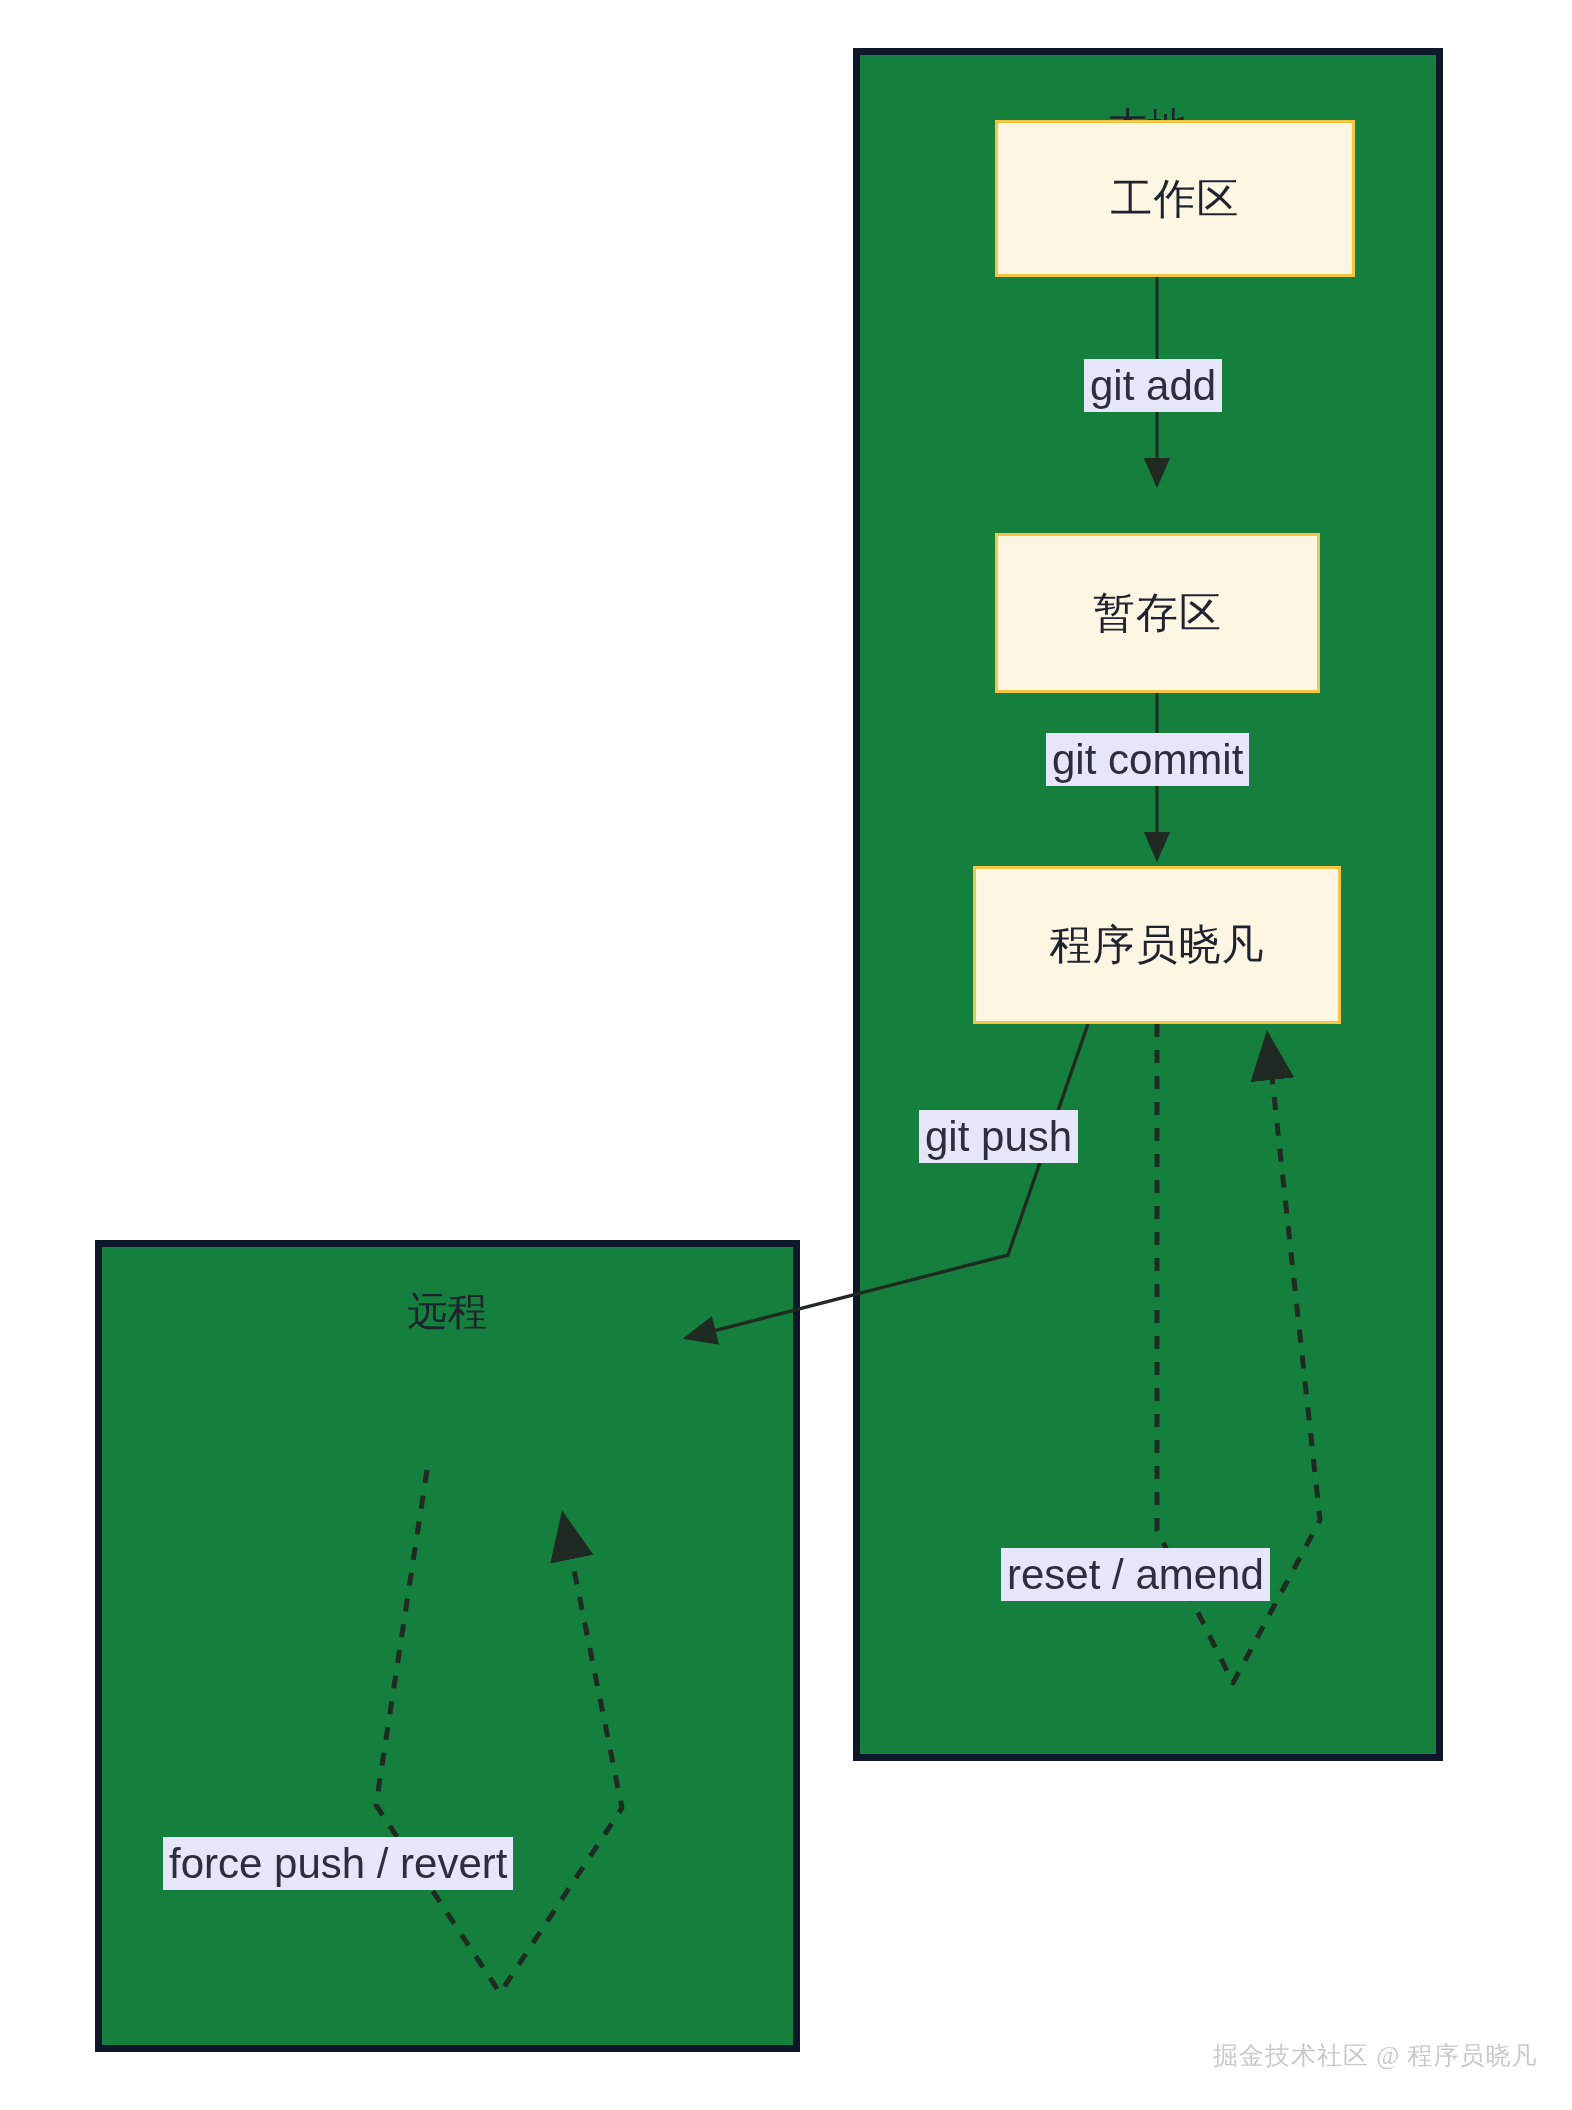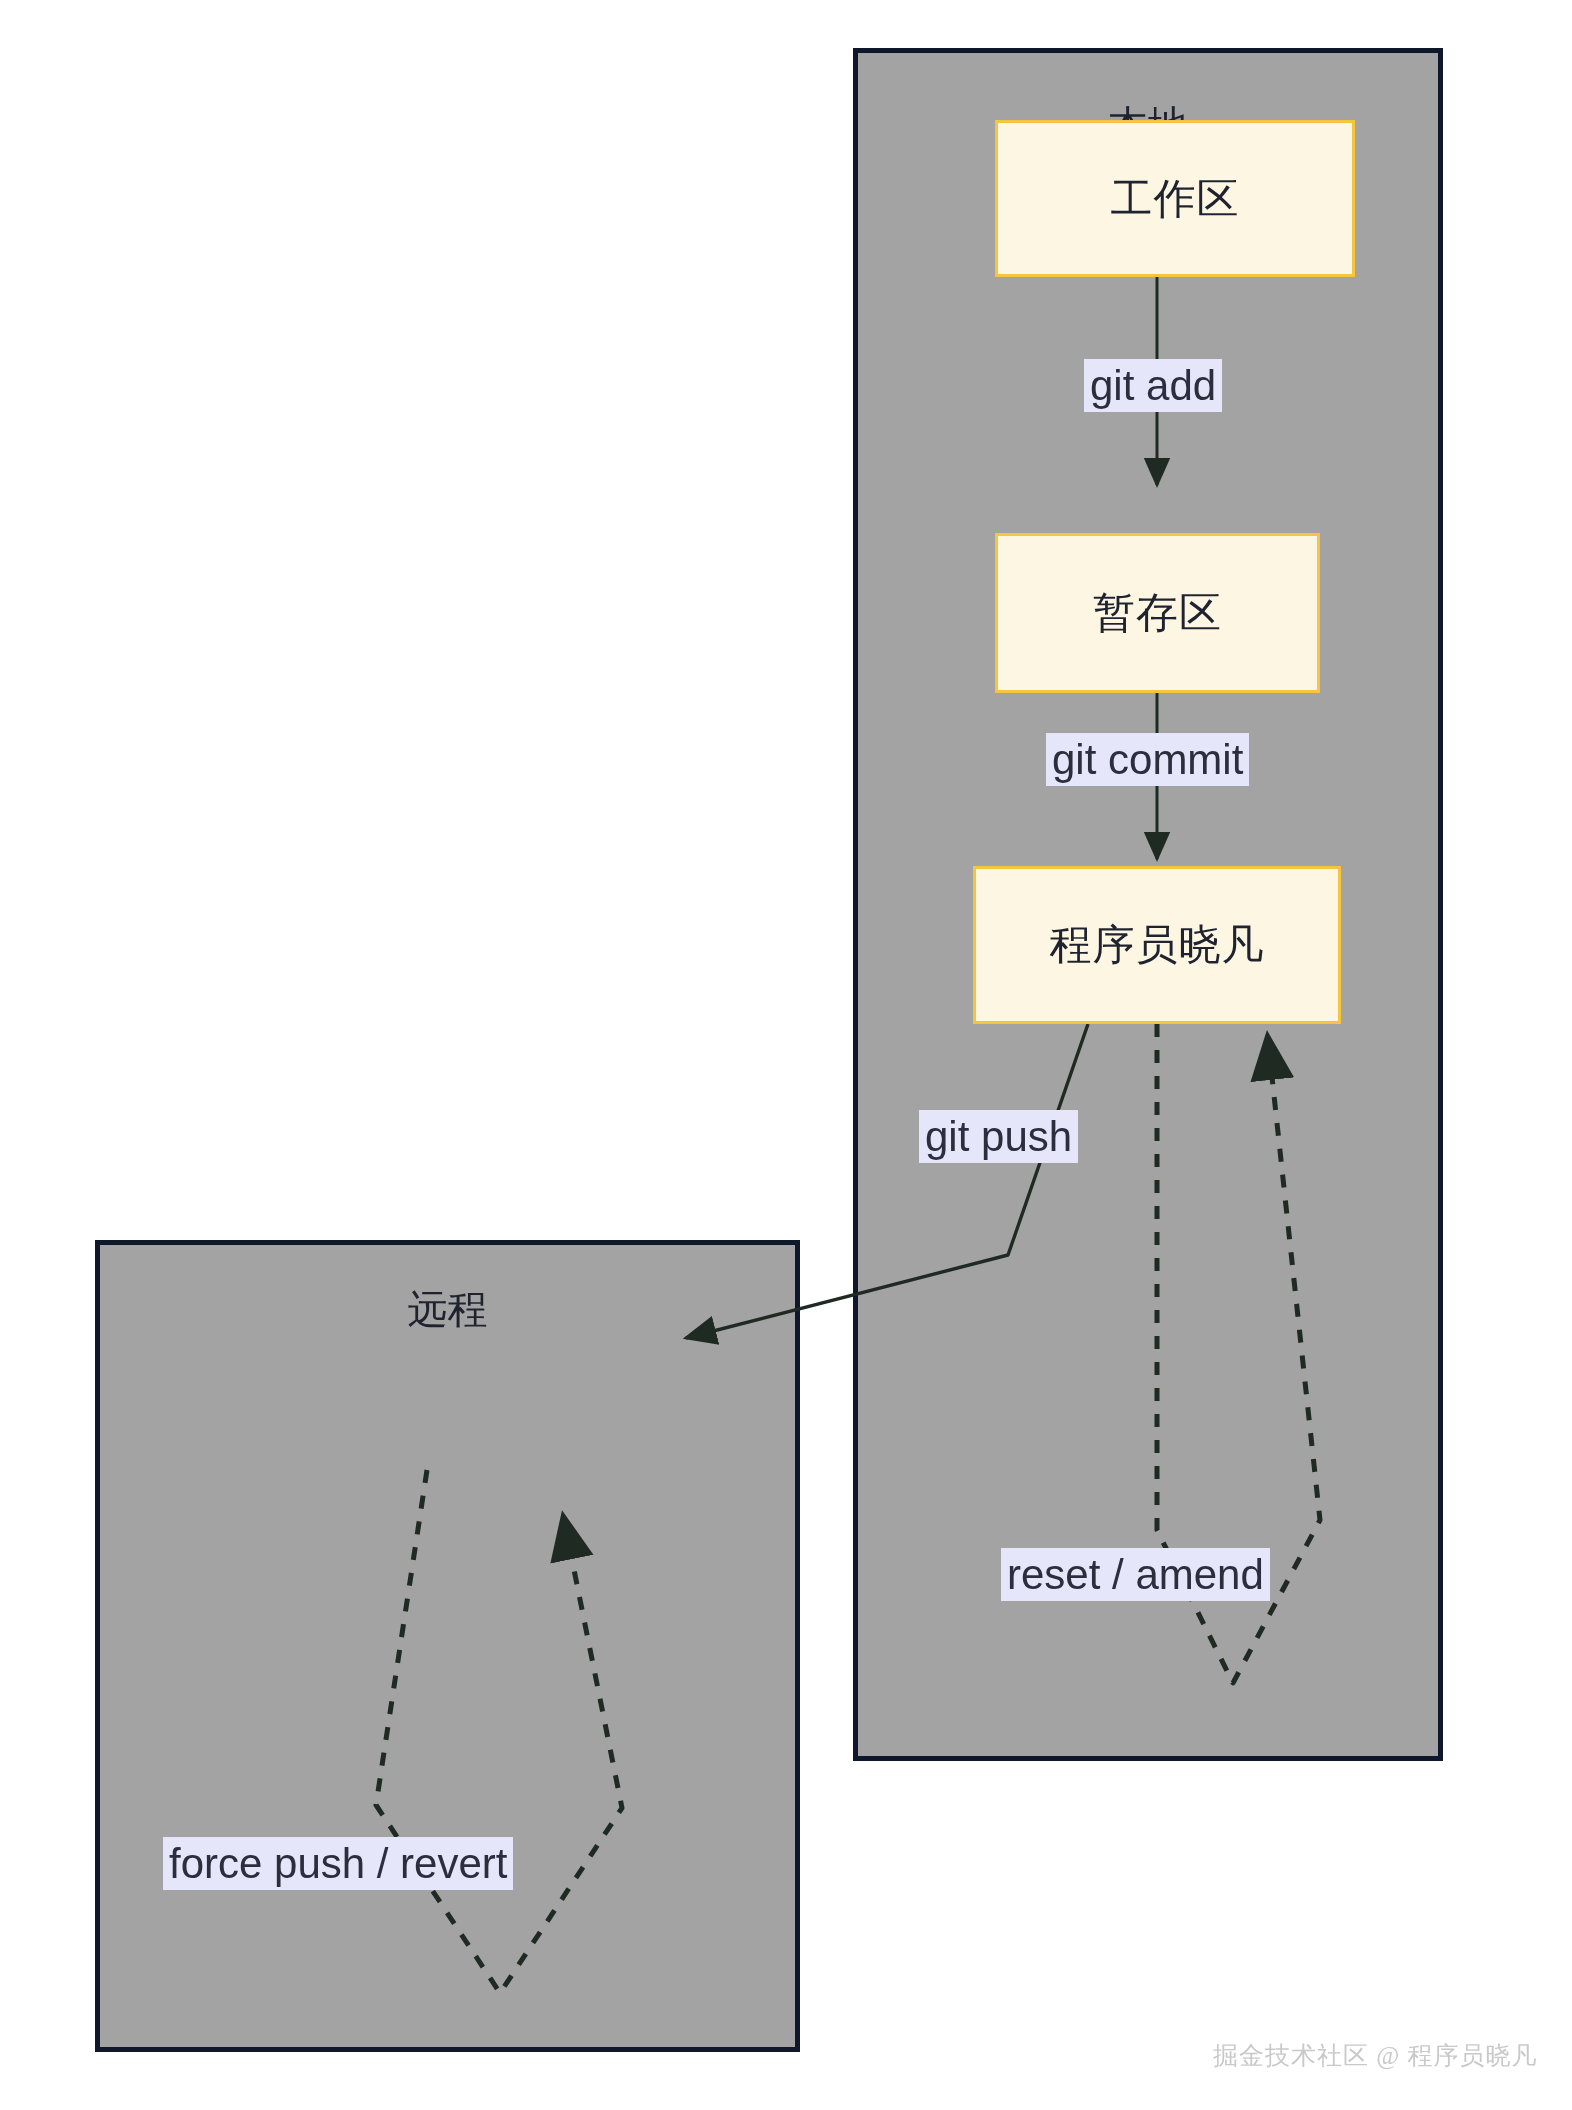--- a/index.html
+++ b/index.html
@@ -18,22 +18,22 @@
   #diagram-root {
     position: absolute;
     left: 0; top: 0;
     width: 1572px;
     height: 2110px;
   }
 
   
   .subgraph {
     position: absolute;
-    background: #a3a3a3;
-    border: 5px solid #0f172a;
+    background: #15803d;
+    border: 7px solid #0f172a;
     box-sizing: border-box;
     padding-left: 17px;
   }
   .subgraph-title {
     position: absolute;
     left: 0;
     right: 0;
     text-align: center;
     font-size: 40px;
     color: #1f2330;

